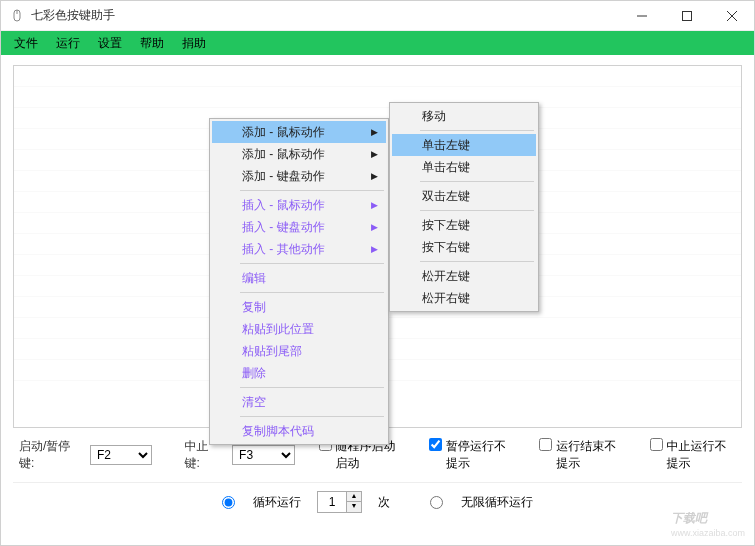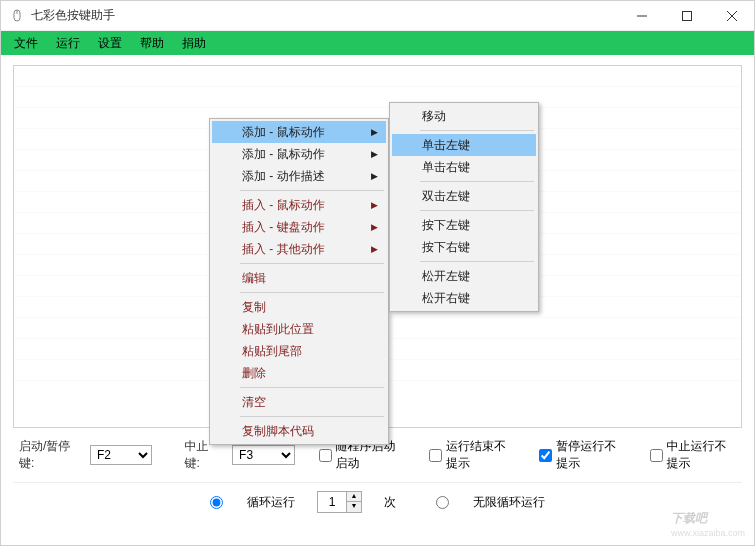--- a/index.html
+++ b/index.html
@@ -16,37 +16,37 @@
 .table-wrap { border: 1px solid #d0d0d0; flex: 1; position: relative; background: #fff; }
 .thead { display: flex; height: 24px; background: #fff; border-bottom: 1px solid #e5e5e5; }
 .thead .th { padding: 4px 10px; border-right: 1px solid #e5e5e5; color: #333; }
 .th.seq { width: 50px; }
 .th.desc { width: 340px; }
 .th.script { flex: 1; }
 .tbody { height: 320px; background: repeating-linear-gradient(to bottom, #fff 0, #fff 20px, #f9f9f9 20px, #f9f9f9 21px); }
 .bottom-row1 { display: flex; align-items: center; padding: 10px 6px 6px; gap: 14px; }
 .bottom-row1 .lbl { color: #333; }
 .bottom-row1 select { height: 20px; width: 72px; border: 1px solid #aaa; background: #fff; padding: 0 2px; }
-.bottom-row1 .chk { display: flex; align-items: center; margin-left: 10px; }
+.bottom-row1 .chk { display: flex; align-items: flex-start; margin-left: 10px; }
 .bottom-row1 .chk input { margin-right: 4px; }
 .bottom-row2 { display: flex; align-items: center; justify-content: center; padding: 8px 0 22px; gap: 40px; border-top: 1px solid #eee; margin-top: 4px; }
-.radio-group { display: flex; align-items: center; gap: 22px; }
+.radio-group { display: flex; align-items: center; gap: 16px; }
 .radio-group input[type=radio] { margin-right: 2px; }
 .spinner { display: inline-flex; border: 1px solid #aaa; height: 22px; }
 .spinner input { width: 28px; border: none; text-align: center; outline: none; }
 .spinner .spin-btns { display: flex; flex-direction: column; border-left: 1px solid #aaa; }
 .spinner .spin-btns .sb { width: 14px; height: 10px; font-size: 7px; line-height: 8px; text-align: center; background: #f0f0f0; border-bottom: 1px solid #aaa; }
 .spinner .spin-btns .sb:last-child { border-bottom: none; }
 .watermark { position: absolute; right: 10px; bottom: 8px; color: #d0d0d0; font-size: 22px; font-weight: bold; font-style: italic; pointer-events: none; }
 .watermark .sub { font-size: 9px; color: #ddd; display: block; font-weight: normal; font-style: normal; text-align: right; }
 
 .ctx-menu { position: absolute; background: #f2f2f2; border: 1px solid #b7b7b7; box-shadow: 2px 2px 4px rgba(0,0,0,0.25); padding: 2px; z-index: 100; }
 .ctx-menu .mi { height: 22px; display: flex; align-items: center; padding: 0 26px 0 30px; position: relative; white-space: nowrap; color: #222; cursor: default; }
 .ctx-menu .mi.sel { background: #91c9f7; }
-.ctx-menu .mi.disabled { color: #7f1d1d; }
+.ctx-menu .mi.disabled { color: #8b5cf6; }
 .ctx-menu .mi .arrow { position: absolute; right: 8px; font-size: 9px; }
 .ctx-menu .sep { height: 1px; background: #d0d0d0; margin: 3px 2px 3px 28px; }
 .ctx-menu.main { left: 209px; top: 118px; width: 180px; }
 .ctx-menu.sub { left: 389px; top: 102px; width: 150px; }
 </style>
 </head>
 <body>
 
 <div class="window">
   <div class="titlebar">
@@ -94,26 +94,26 @@
       <span class="lbl">启动/暂停键:</span>
       <select><option>F2</option></select>
       <span class="lbl" style="margin-left:18px">中止键:</span>
       <select><option>F3</option></select>
 
       <label class="chk">
         <input type="checkbox" style="">
         <span>随程序启动启动</span>
       </label>
       <label class="chk">
+        <input type="checkbox" checked="" style="">
+        <span>暂停运行不提示</span>
+      </label>
+      <label class="chk">
         <input type="checkbox" style="">
         <span>运行结束不提示</span>
-      </label>
-      <label class="chk">
-        <input type="checkbox" checked="" style="">
-        <span>暂停运行不提示</span>
       </label>
       <label class="chk">
         <input type="checkbox" style="">
         <span>中止运行不提示</span>
       </label>
     </div>
 
     <div class="bottom-row2">
       <label class="radio-group">
         <input type="radio" name="loopmode" checked="" style="">
@@ -138,21 +138,21 @@
 <div class="ctx-menu main">
   <div class="mi sel">
       <span>添加 - 鼠标动作</span>
       <span class="arrow">▶</span>
     </div>
   <div class="mi">
       <span>添加 - 鼠标动作</span>
       <span class="arrow">▶</span>
     </div>
   <div class="mi">
-      <span>添加 - 动作描述</span>
+      <span>添加 - 键盘动作</span>
       <span class="arrow">▶</span>
     </div>
   <div class="sep"></div>
   <div class="mi disabled">
       <span>插入 - 鼠标动作</span>
       <span class="arrow">▶</span>
     </div>
   <div class="mi disabled">
       <span>插入 - 键盘动作</span>
       <span class="arrow">▶</span>

